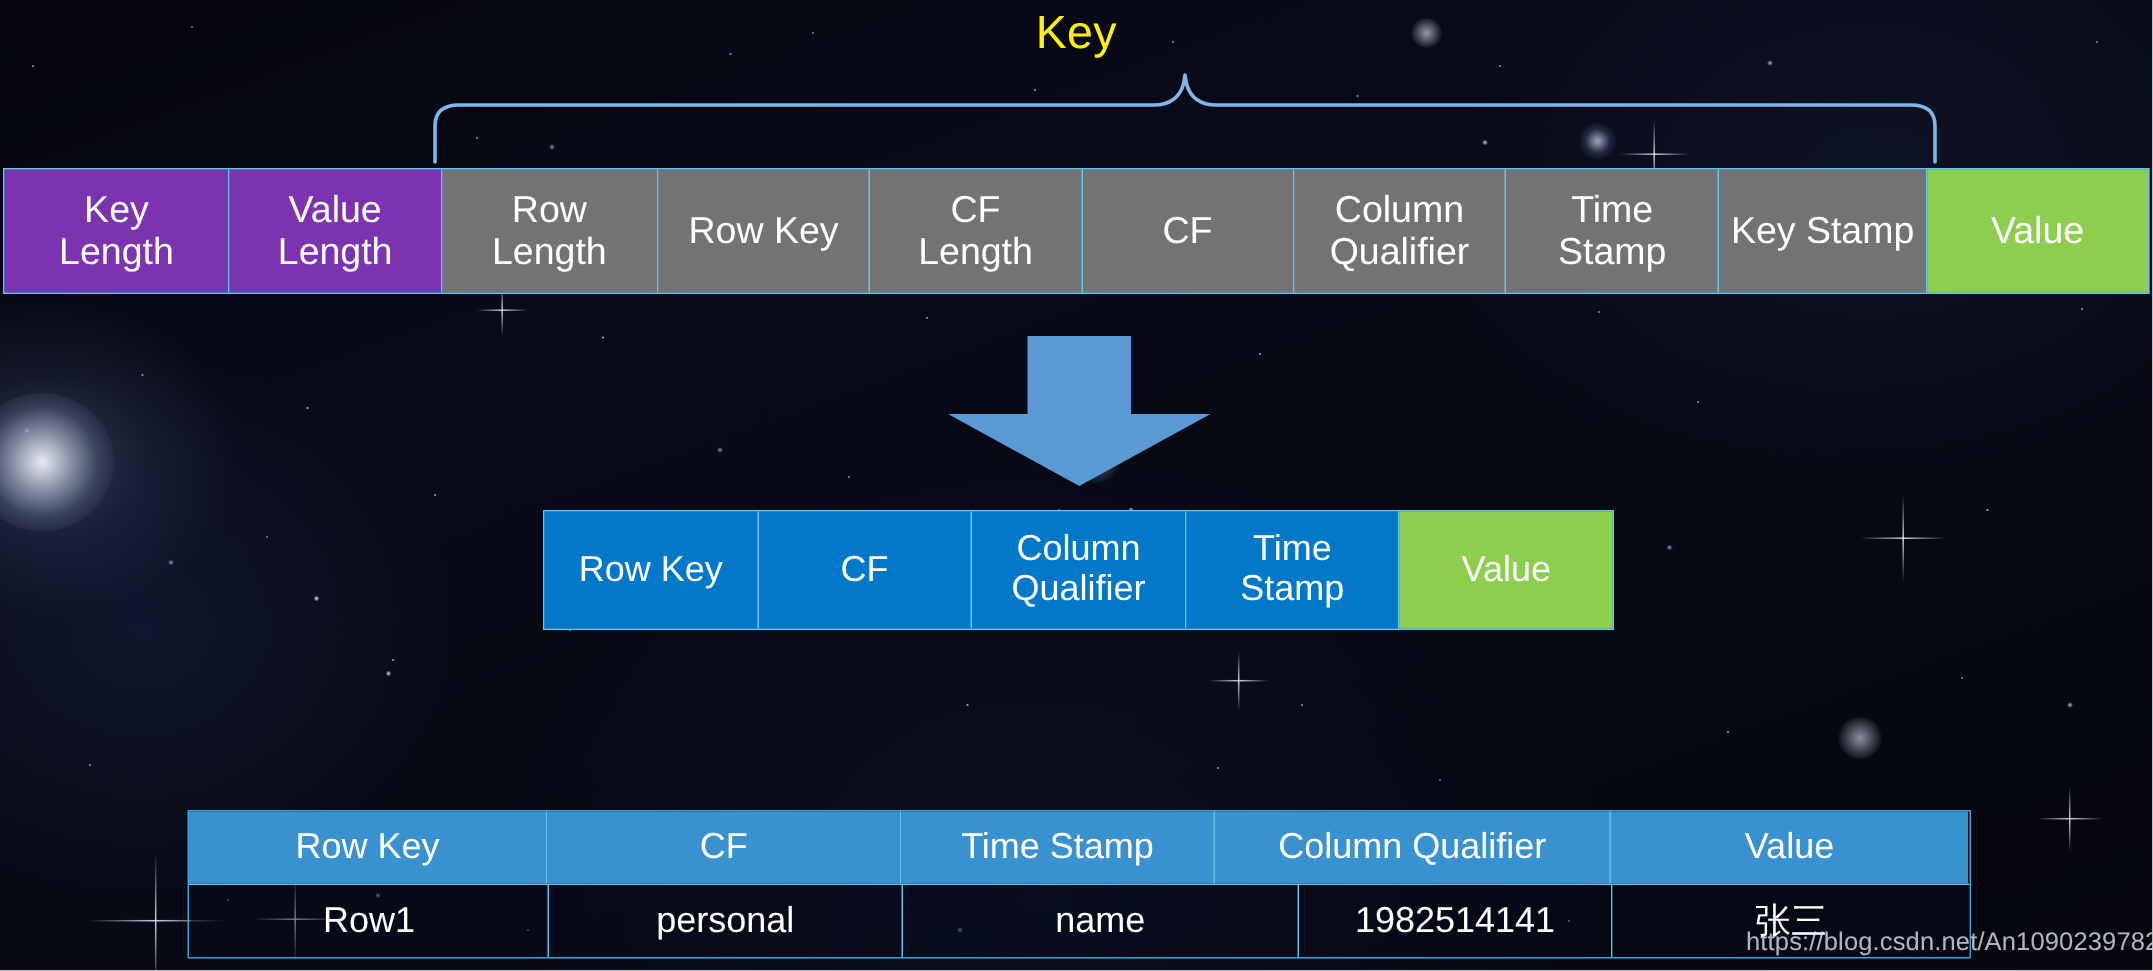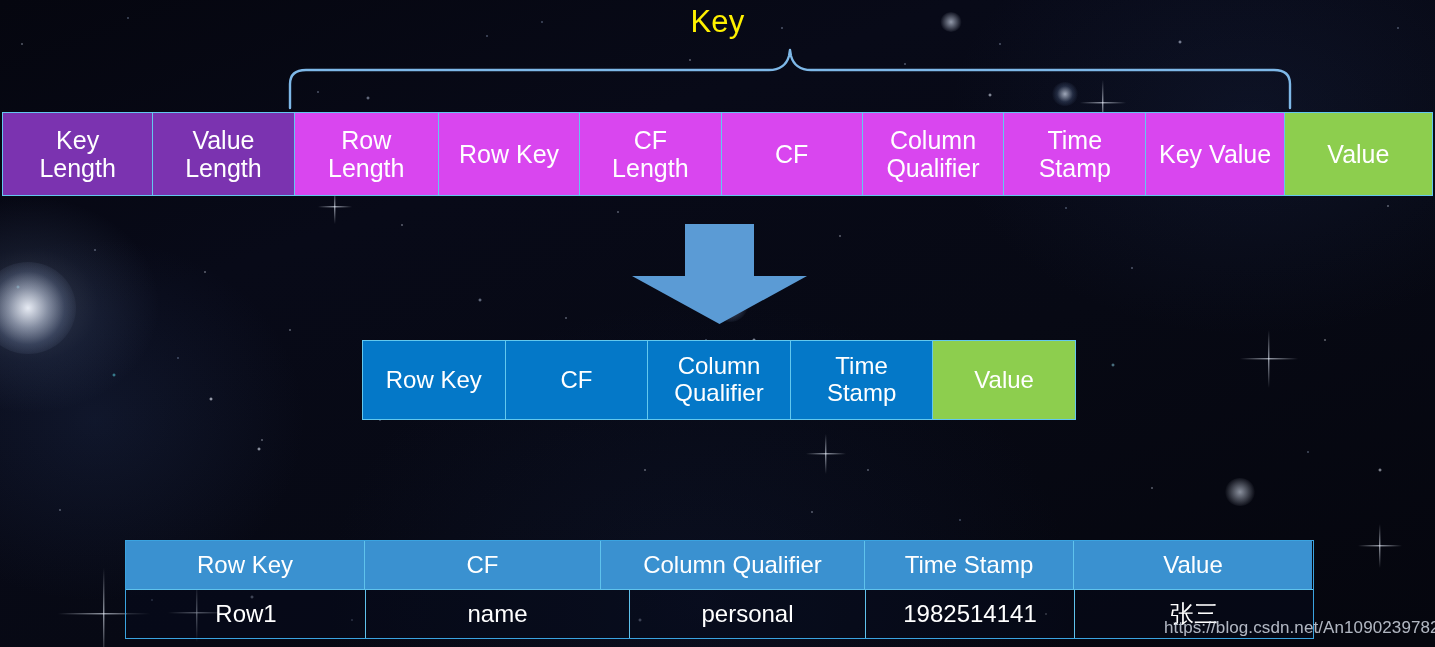--- a/index.html
+++ b/index.html
@@ -160,21 +160,21 @@
     justify-content: center;
     text-align: center;
     color: #ffffff;
     font-size: 25px;
     line-height: 1.12;
     border-right: 1.5px solid #63c8ee;
     padding: 0 4px;
   }
   #kv-bar .seg:last-child { border-right: none; }
   #kv-bar .seg.purple { background: #7B33B0; }
-  #kv-bar .seg.blue   { background: #d946ef; }
+  #kv-bar .seg.blue   { background: #737373; }
   #kv-bar .seg.green  { background: #8DCE4E; }
 
   
   #down-arrow {
     position: absolute;
     left: 632px; top: 224px;
     width: 175px; height: 100px;
   }
 
   
@@ -311,21 +311,21 @@
         <span>Qualifier</span>
       </span>
     </div>
     <div class="seg blue" style="width:143px">
       <span>
         <span>Time</span><br>
         <span>Stamp</span>
       </span>
     </div>
     <div class="seg blue" style="width:139px">
-      <span>Key Value</span>
+      <span>Key Stamp</span>
     </div>
     <div class="seg green" style="width:148px">
       <span>Value</span>
     </div>
   </div>
 
   <svg id="down-arrow" viewBox="0 0 175 100" preserveAspectRatio="none">
     <polygon points="53,0 122,0 122,52 175,52 87.5,100 0,52 53,52" fill="#5B9BD5"></polygon>
   </svg>
 
@@ -350,28 +350,28 @@
     </div>
     <div class="seg green">
       <span>Value</span>
     </div>
   </div>
 
   <div id="example-table">
     <div class="trow head-row">
       <div class="th c1">Row Key</div>
       <div class="th c2">CF</div>
+      <div class="th c4">Time Stamp</div>
       <div class="th c3">Column Qualifier</div>
-      <div class="th c4">Time Stamp</div>
       <div class="th c5">Value</div>
     </div>
     <div class="trow body-row">
       <div class="td c1">Row1</div>
+      <div class="td c2">personal</div>
       <div class="td c3">name</div>
-      <div class="td c2">personal</div>
       <div class="td c4">1982514141</div>
       <div class="td c5">张三</div>
     </div>
   </div>
 
   <div id="watermark">https://blog.csdn.net/An1090239782</div>
 
 </div>
 
 </body></html>

